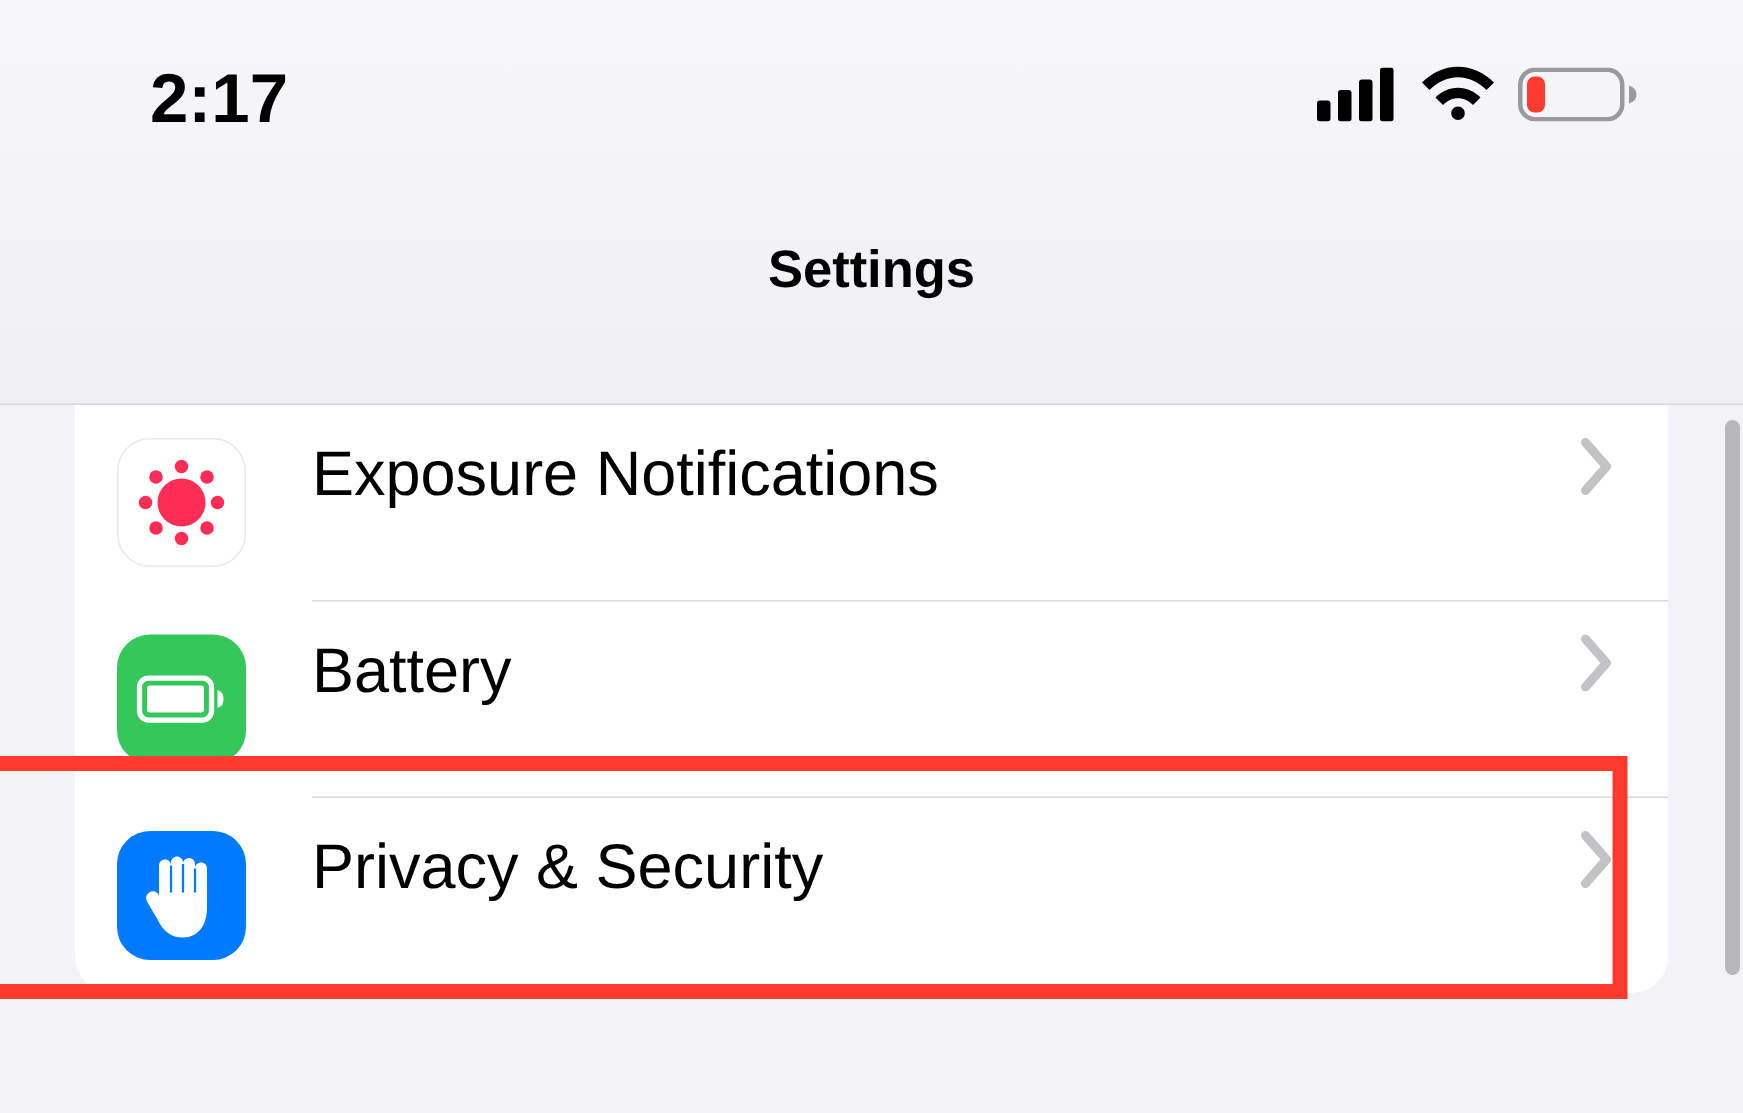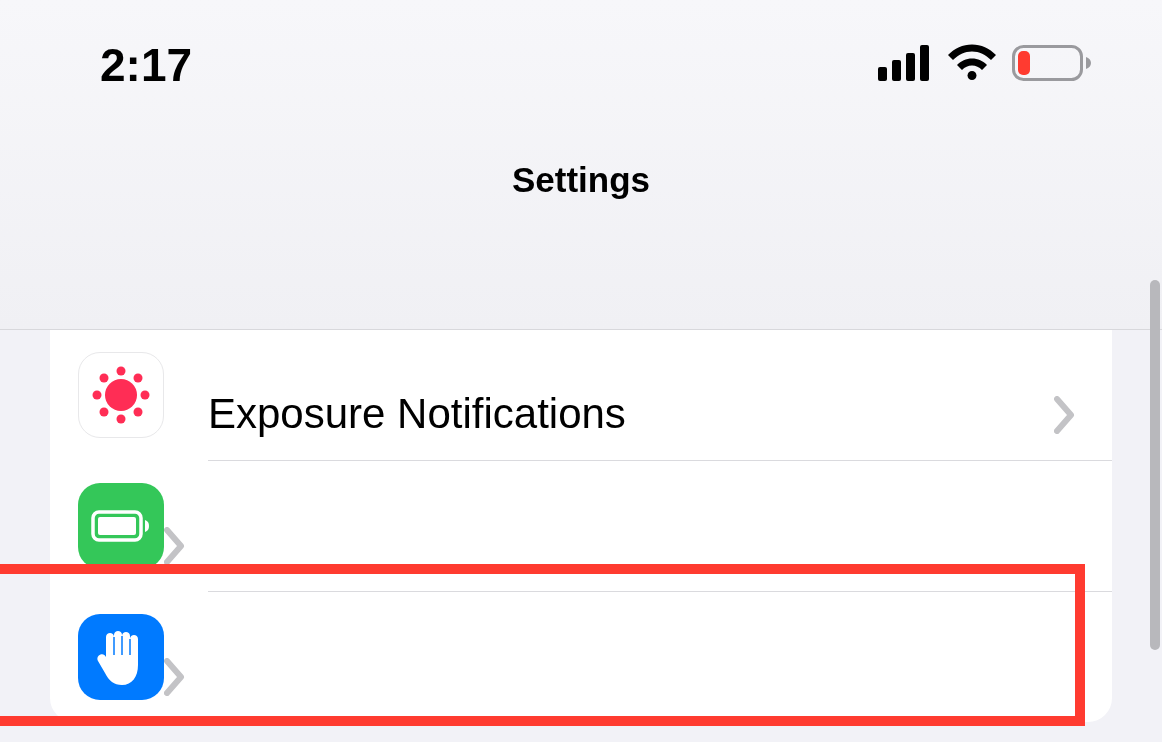--- a/index.html
+++ b/index.html
@@ -12,21 +12,21 @@
       width: 1162px;
       height: 742px;
       background: #f2f2f7;
       position: relative;
       overflow: hidden;
     }
     .header {
       background: linear-gradient(180deg, #f7f7fa 0%, #f0f0f4 100%);
       border-bottom: 1px solid #d8d8dc;
       padding-top: 20px;
-      height: 330px;
+      height: 270px;
     }
     .status-bar {
       display: flex;
       justify-content: space-between;
       align-items: center;
       padding: 10px 70px 0 100px;
       height: 80px;
     }
     .status-time {
       font-size: 46px;
@@ -49,21 +49,21 @@
       padding: 0 50px;
       position: relative;
     }
     .row-group {
       background: #fff;
       border-radius: 0 0 24px 24px;
       overflow: hidden;
     }
     .row {
       display: flex;
-      align-items: flex-end;
+      align-items: flex-start;
       padding: 22px 28px 22px 28px;
       position: relative;
       width: 100%;
       cursor: pointer;
     }
     .row-icon {
       width: 86px;
       height: 86px;
       border-radius: 22px;
       flex-shrink: 0;
@@ -177,38 +177,40 @@
     <div class="divider"></div>
 
     <div class="row">
       <div class="row-icon icon-battery">
         <svg width="66" height="38" viewBox="0 0 66 38">
           <rect x="5" y="5" width="48" height="28" rx="6" fill="none" stroke="#fff" stroke-width="3.5"></rect>
           <rect x="10" y="10" width="38" height="18" rx="2" fill="#fff"></rect>
           <path d="M57 13 C60 14 61 16 61 19 C61 22 60 24 57 25 Z" fill="#fff"></path>
         </svg>
       </div>
+      <div class="row-label">Battery</div>
       <span class="chevron">
         <svg width="22" height="38" viewBox="0 0 22 38">
             <path d="M3 3 L17 19 L3 35" stroke="#c3c3c6" stroke-width="6" fill="none" stroke-linecap="round" stroke-linejoin="round"></path>
           </svg>
       </span>
     </div>
 
     <div class="divider"></div>
 
     <div class="row">
       <div class="row-icon icon-privacy">
         <svg width="52" height="64" viewBox="0 0 52 64">
           <path d="M11 30 C11 30 11 14 11 12 C11 9.5 13 8 15 8 C17 8 19 9.5 19 12 L19 10 C19 7.5 21 6 23 6 C25 6 27 7.5 27 10 L27 11 C27 8.5 29 7 31 7 C33 7 35 8.5 35 11 L35 14 C35 11.5 37 10 39 10 C41 10 43 11.5 43 14 L43 40 C43 52 37 60 27 60 C19 60 14 56 10 48 L3 36 C1.5 33 3 30.5 5.5 29.5 C8 28.5 10 30 11 32 Z" fill="#fff"></path>
           <line x1="19" y1="12" x2="19" y2="30" stroke="#007aff" stroke-width="1.5"></line>
           <line x1="27" y1="11" x2="27" y2="30" stroke="#007aff" stroke-width="1.5"></line>
           <line x1="35" y1="14" x2="35" y2="30" stroke="#007aff" stroke-width="1.5"></line>
         </svg>
       </div>
+      <div class="row-label">Privacy &amp; Security</div>
       <span class="chevron">
         <svg width="22" height="38" viewBox="0 0 22 38">
             <path d="M3 3 L17 19 L3 35" stroke="#c3c3c6" stroke-width="6" fill="none" stroke-linecap="round" stroke-linejoin="round"></path>
           </svg>
       </span>
     </div>
 
   </div>
 
   <div class="highlight" style="left:-10px; top:234px; width:1095px; height:162px;"></div>

